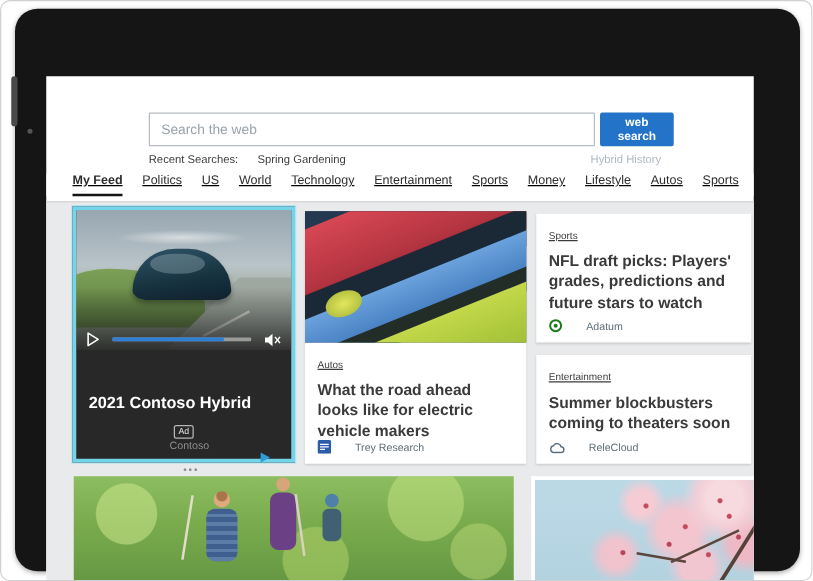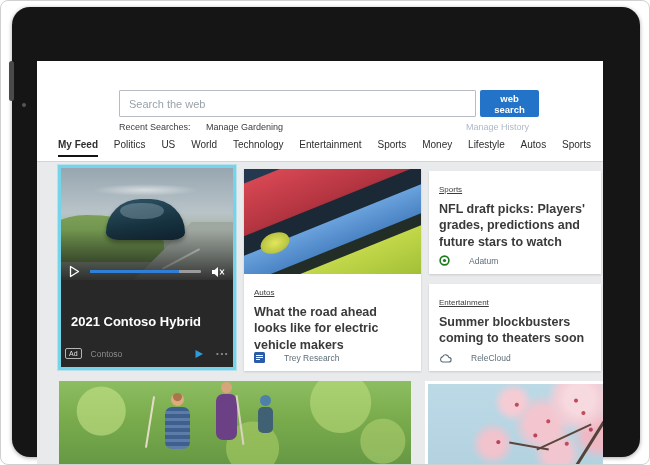--- a/index.html
+++ b/index.html
@@ -18,21 +18,21 @@
         font-family:"Liberation Sans",sans-serif;outline:none;}
   .search-input::placeholder{color:#99a3ab;}
   .web-search{position:absolute;left:443px;top:29px;width:59px;height:27px;background:#2373c8;
         color:#fff;font-size:9.5px;font-weight:bold;border:none;border-radius:2px;cursor:pointer;
         font-family:"Liberation Sans",sans-serif;}
   .recent{position:absolute;left:82px;top:61px;font-size:9px;color:#3c3c3c;}
   .recent .item{margin-left:13px;color:#3c3c3c;cursor:pointer;}
   .manage{position:absolute;right:74px;top:61px;font-size:9px;color:#aeb9c6;cursor:pointer;}
   
   .nav{position:absolute;left:0;top:78px;width:100%;box-sizing:border-box;padding:0 12px 0 21px;
-       display:flex;justify-content:space-between;background:#fff;}
+       display:flex;justify-content:space-between;background:#fff;text-decoration:underline;}
   .nav-item{font-size:10px;color:#2e2e2e;padding-bottom:5px;white-space:nowrap;cursor:pointer;}
   .nav-item.active{font-weight:bold;border-bottom:2px solid #141414;}
   
   .feed{position:absolute;left:0;top:100px;width:576px;height:306px;background:#e9eaeb;
         box-shadow:inset 0 1px 0 #d4d4d4;overflow:hidden;}
   .card{position:absolute;background:#fff;box-shadow:0 1px 2px rgba(0,0,0,.14);cursor:pointer;}
   .cat{font-size:8px;color:#3d3d3d;text-decoration:underline;cursor:pointer;}
   .headline{font-size:12.5px;line-height:1.3;color:#3a3a3a;margin:5px 0 0;font-weight:bold;}
   .src{position:absolute;left:10px;bottom:8px;display:flex;align-items:center;gap:19px;
        font-size:8.5px;color:#5e6e79;}
@@ -55,21 +55,21 @@
   .vthumb .car::before{content:"";position:absolute;left:18%;top:10%;width:56%;height:38%;
           background:rgba(200,220,228,.28);border-radius:50%/60%;}
   .vthumb::after{content:"";position:absolute;inset:0;
           background:linear-gradient(180deg,transparent 55%,rgba(30,30,30,.55) 85%,rgba(40,40,40,.92) 100%);}
   .vcontrols{position:absolute;left:0;right:0;bottom:2px;display:flex;align-items:center;
           padding:0 8px;z-index:2;}
   .vbtn{background:none;border:none;padding:0;display:flex;align-items:center;cursor:pointer;}
   .vprog{flex:1;height:3px;background:#9b9b9b;margin:0 10px;border-radius:1px;cursor:pointer;}
   .vprog-fill{height:100%;background:#2f7fd6;}
   .vtitle{position:absolute;left:10px;top:146px;font-size:13px;font-weight:bold;color:#fff;margin:0;}
-  .vfooter{position:absolute;left:0;right:0;bottom:0;height:27px;display:flex;align-items:center;padding:0 4px;}
+  .vfooter{position:absolute;left:0;right:0;bottom:0;height:27px;display:flex;align-items:center;padding:0 16px;flex-direction:column;}
   .ad-badge{border:1px solid #b5b5b5;color:#e3e3e3;font-size:7px;padding:1px 3px;border-radius:2px;line-height:1;}
   .advertiser{color:#8d8d8d;font-size:8.5px;margin-left:9px;}
   .vplay-sm{margin-left:auto;}
   .vmore{color:#8d8d8d;font-size:8px;letter-spacing:1.5px;margin-left:12px;cursor:pointer;}
   
   .card-autos{left:207px;top:8px;width:177px;height:202px;}
   .card-sports{left:392px;top:10px;width:172px;height:103px;}
   .card-ent{left:392px;top:123px;width:172px;height:87px;}
   .cbody{padding:7px 10px 0;}
   
@@ -137,23 +137,23 @@
   <div class="tablet">
     <div class="side-btn"></div>
     <div class="cam"></div>
 
     <div class="screen">
 
       <input class="search-input" type="text" placeholder="Search the web" style="">
       <button class="web-search">web search</button>
       <div class="recent">
         <span>Recent Searches:</span>
-        <span class="item">Manage Gardening</span>
+        <span class="item">Spring Gardening</span>
       </div>
-      <span class="manage">Manage History</span>
+      <span class="manage">Hybrid History</span>
 
       <nav class="nav">
         <span class="nav-item active">My Feed</span>
         <span class="nav-item">Politics</span>
         <span class="nav-item">US</span>
         <span class="nav-item">World</span>
         <span class="nav-item">Technology</span>
         <span class="nav-item">Entertainment</span>
         <span class="nav-item">Sports</span>
         <span class="nav-item">Money</span>

